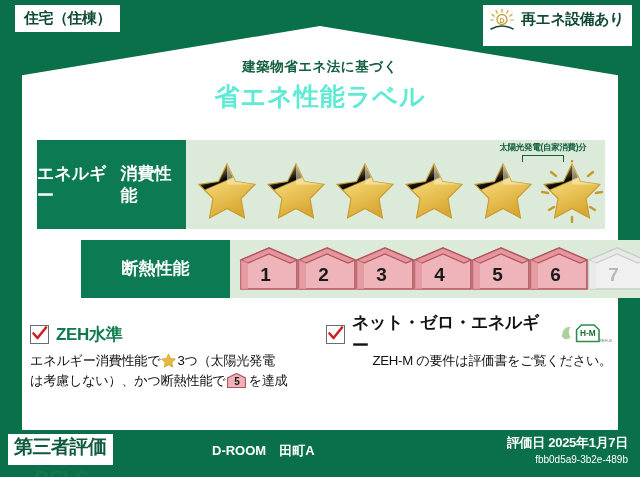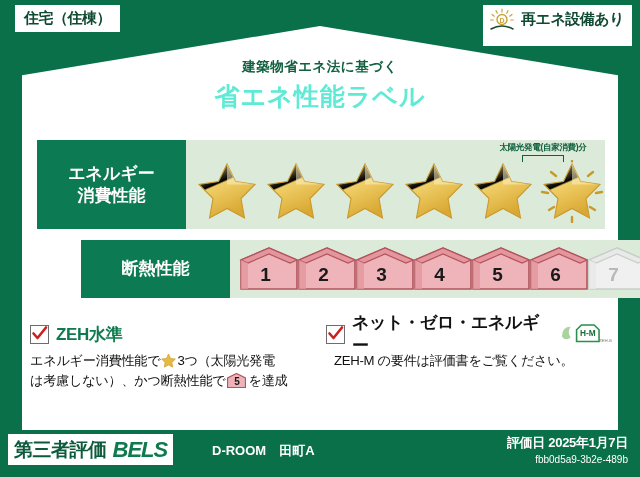--- a/index.html
+++ b/index.html
@@ -103,21 +103,21 @@
     z-index: 5;
   }
   #row-energy { top: 140px; height: 89px; }
   #row-insul  { top: 240px; height: 58px; margin-left: 44px; }
 
   .perf-label {
     width: 149px;
     background: #0c7a52;
     color: #ffffff;
     display: flex;
-    flex-direction: column;
+    flex-direction: row;
     align-items: center;
     justify-content: center;
     font-size: 17px;
     font-weight: bold;
     letter-spacing: 0px;
     line-height: 1.28;
     flex: none;
   }
   #row-insul .perf-label { font-size: 17px; }
 
@@ -229,21 +229,21 @@
     letter-spacing: -0.3px;
   }
   .zeh-title.dark { color: #111111; }
   .zeh-body {
     margin-top: 5px;
     color: #111111;
     font-size: 13.2px;
     line-height: 1.55;
     letter-spacing: -0.3px;
   }
-  .zeh-body.indent { padding-left: 8px; }
+  .zeh-body.indent { padding-left: 8px; text-align: right; }
   .inline-star { display: inline-block; width: 15px; height: 15px; vertical-align: -3px; margin: 0 1px; }
   .inline-grade {
     display: inline-block;
     width: 19px; height: 15px;
     position: relative;
     vertical-align: -3px;
     margin: 0 2px;
   }
   .inline-grade svg { position: absolute; left: 0; top: 0; width: 19px; height: 15px; }
   .inline-grade span {
@@ -264,20 +264,21 @@
   .bels-badge {
     position: absolute;
     left: 8px;
     top: 4px;
     height: 31px;
     background: #ffffff;
     display: flex;
     align-items: center;
     padding: 0 6px;
     gap: 6px;
+    flex-direction: column;
   }
   .bels-jp {
     color: #0e5a3d;
     font-size: 19px;
     font-weight: bold;
     letter-spacing: -0.5px;
   }
   .bels-en {
     color: #0e7a4e;
     font-size: 22px;

